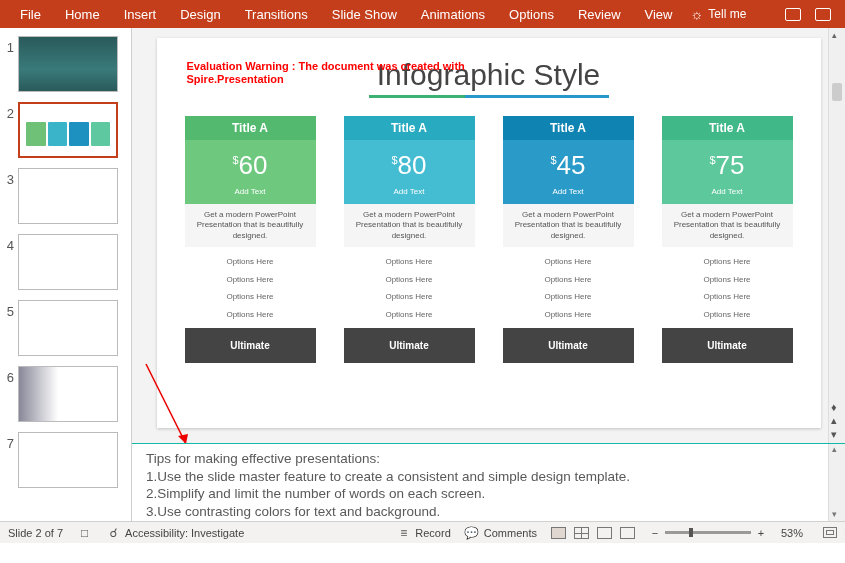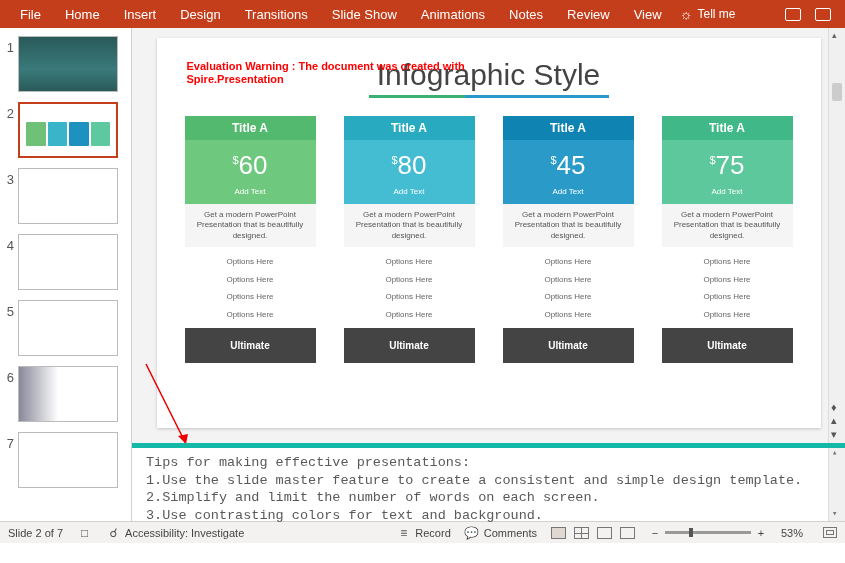--- a/index.html
+++ b/index.html
@@ -53,21 +53,21 @@
 
 .c1 .chead{background:#52b96f;} .c1 .cprice,.c1 .caddt{background:#6ec97f;}
 .c2 .chead{background:#28abc0;} .c2 .cprice,.c2 .caddt{background:#44bcd1;}
 .c3 .chead{background:#0f84b2;} .c3 .cprice,.c3 .caddt{background:#2a9bc8;}
 .c4 .chead{background:#40b888;} .c4 .cprice,.c4 .caddt{background:#5cc89b;}
 
 .red-arrow { position:absolute; pointer-events:none; }
 .arrow-line { stroke:#e00; stroke-width:1.5; fill:none;}
 .arrow-head { fill:#e00;}
 
-.notes { background:#fff; border-top:5px solid #14b8a6; padding:6px 14px; color:#595959; font-size:13.5px; line-height:1.3; position:relative; height:78px;font-family:Liberation Mono, monospace;}
+.notes { background:#fff; border-top:1px solid #14b8a6; padding:6px 14px; color:#595959; font-size:13.5px; line-height:1.3; position:relative; height:78px;}
 .notes-scroll { position:absolute; right:0; top:0; width:17px; height:100%; background:#f0f0f0; border-left:1px solid #ddd;}
 .notes-scroll .su{position:absolute;top:0;left:3px;font-size:9px;color:#777;}
 .notes-scroll .sd{position:absolute;bottom:0;left:3px;font-size:9px;color:#777;}
 
 .statusbar { height:22px; background:#f3f2f1; border-top:1px solid #d0d0d0; display:flex; align-items:center; font-size:11px; color:#444; padding:0 8px; gap:14px;}
 .statusbar .grow{flex:1;}
 .sb-btn { display:flex; align-items:center; gap:4px; cursor:pointer; color:#444;}
 .sb-icon { width:15px; height:13px; display:inline-flex; align-items:center; justify-content:center; font-size:12px; color:#555;}
 .view-icons { display:flex; gap:8px; align-items:center;}
 .view-box { width:15px; height:12px; border:1px solid #777; position:relative;}
@@ -86,21 +86,21 @@
 <body>
 
 <div class="ribbon-tabs">
   <div class="tab">File</div>
   <div class="tab">Home</div>
   <div class="tab">Insert</div>
   <div class="tab">Design</div>
   <div class="tab">Transitions</div>
   <div class="tab">Slide Show</div>
   <div class="tab">Animations</div>
-  <div class="tab">Notes</div>
+  <div class="tab">Options</div>
   <div class="tab">Review</div>
   <div class="tab">View</div>
   <div class="tellme">
     <span class="bulb">☼</span>
     <span>Tell me</span>
   </div>
   <div class="right-icons">
     <div class="rect-icon"></div>
     <div class="rect-icon chevup"></div>
   </div>

